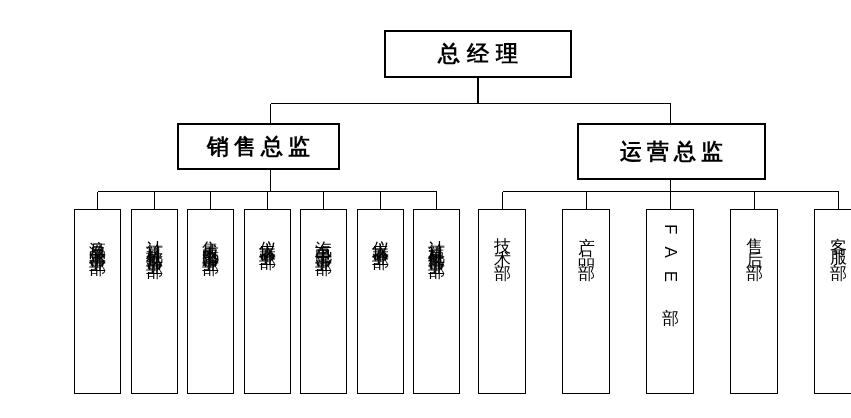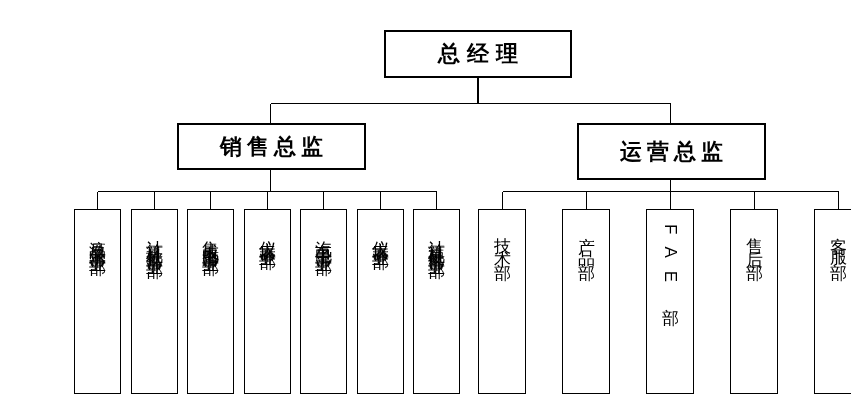--- a/index.html
+++ b/index.html
@@ -36,21 +36,21 @@
     font-size: 22px;
     letter-spacing: 5px;
     text-indent: 5px; 
     white-space: nowrap;
   }
   .node.root {
     left: 352px; top: 30px; width: 188px; height: 48px;
     letter-spacing: 7px;
     text-indent: 7px;
   }
-  .node.sales-director { left: 145px; top: 123px; width: 189px; height: 47px; }
+  .node.sales-director { left: 145px; top: 123px; width: 163px; height: 47px; }
   .node.ops-director   { left: 545px; top: 123px; width: 189px; height: 57px; }
 
   .node.dept {
     top: 209px;
     height: 185px;
     border: 1px solid #000000;
     writing-mode: vertical-rl;
     text-orientation: mixed;
     font-size: 17px;
     overflow: hidden;

